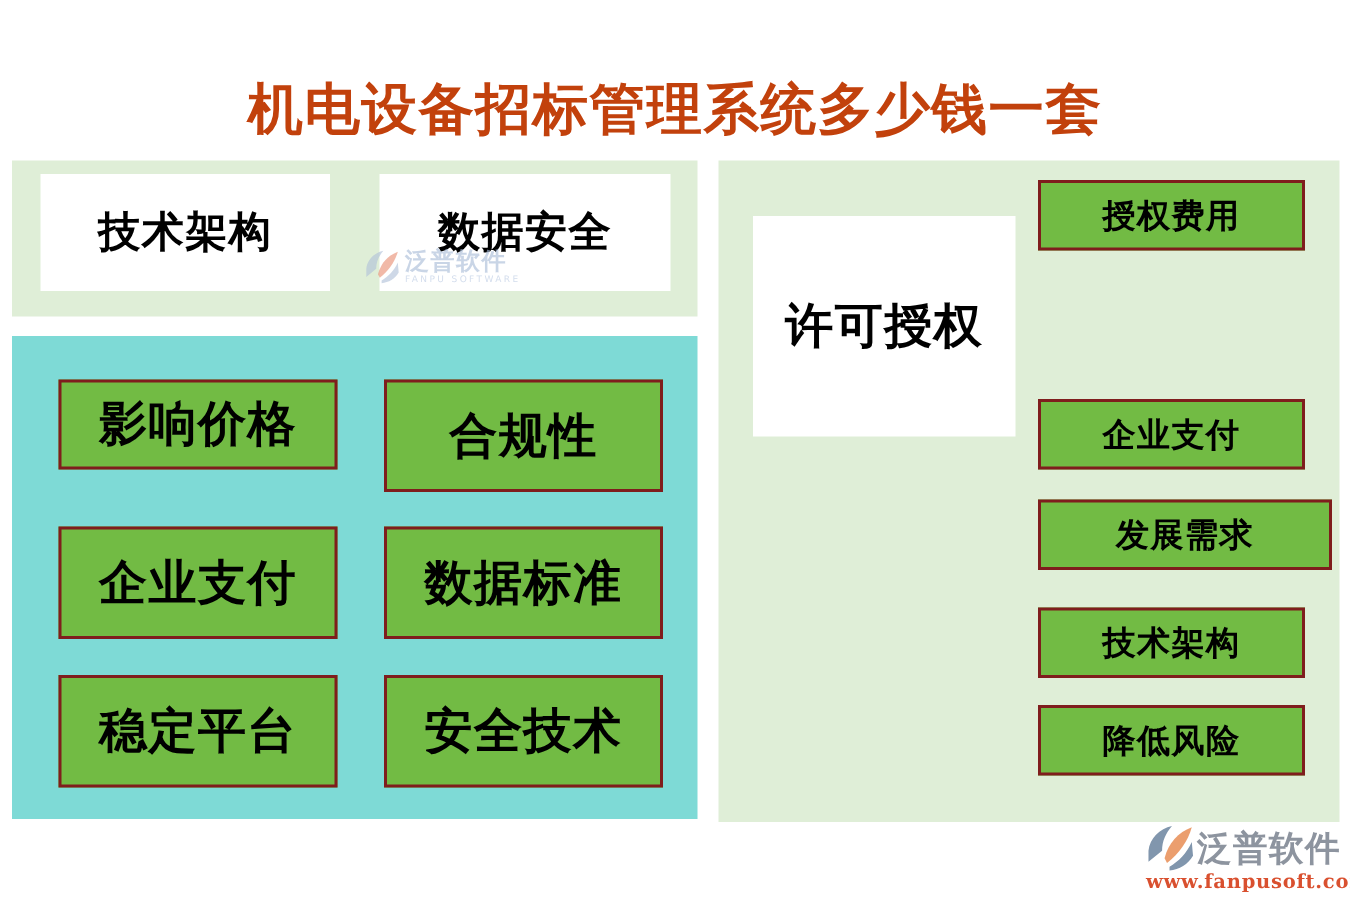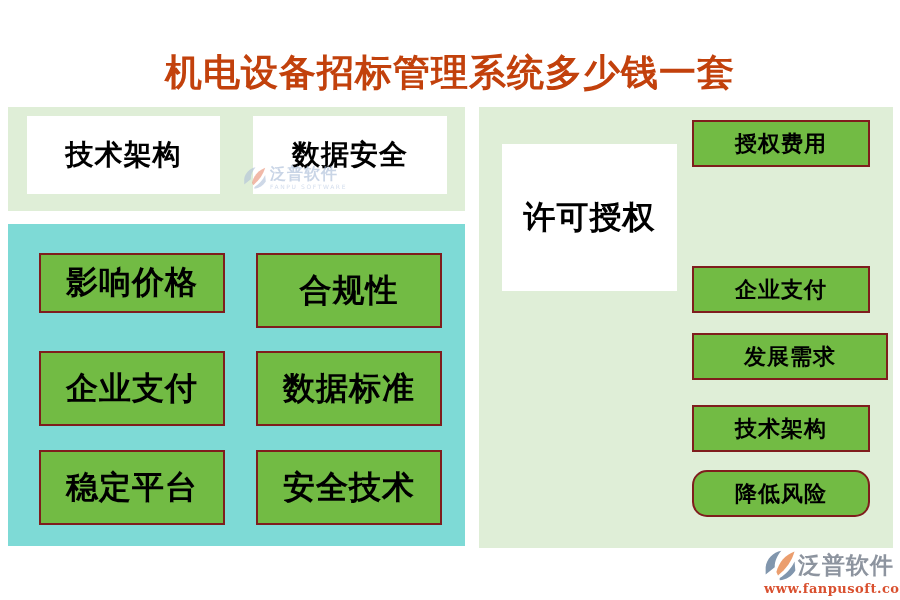--- a/index.html
+++ b/index.html
@@ -118,21 +118,21 @@
     <div class="green-block fs22" style="left:213px; top:159px; width:178px; height:47px;">
       <span>企业支付</span>
     </div>
 
     <div class="green-block fs22" style="left:213px; top:226px; width:196px; height:47px;">
       <span>发展需求</span>
     </div>
     <div class="green-block fs22" style="left:213px; top:298px; width:178px; height:47px;">
       <span>技术架构</span>
     </div>
-    <div class="green-block fs22" style="left:213px; top:363px; width:178px; height:47px;border-radius:15px;">
+    <div class="green-block fs22" style="left:213px; top:363px; width:178px; height:47px;">
       <span>降低风险</span>
     </div>
   </div>
 
   <div class="wm-footer">
     <div class="row1">
       <svg class="logo-svg" width="33" height="33" viewBox="0 0 40 40">
         <path d="M21 2 C11 4 3 12 2 22 L2 31 L13 22 C13 14 16 8 21 2 Z" fill="#8196ad"></path>
         <path d="M15 28 C18 16 26 7 37 3 C34 14 27 24 17 32 Z" fill="#eb9e6e"></path>
         <path d="M19 35 C26 31 33 24 37 15 L38 26 C34 33 27 37 19 38 Z" fill="#8196ad"></path>

